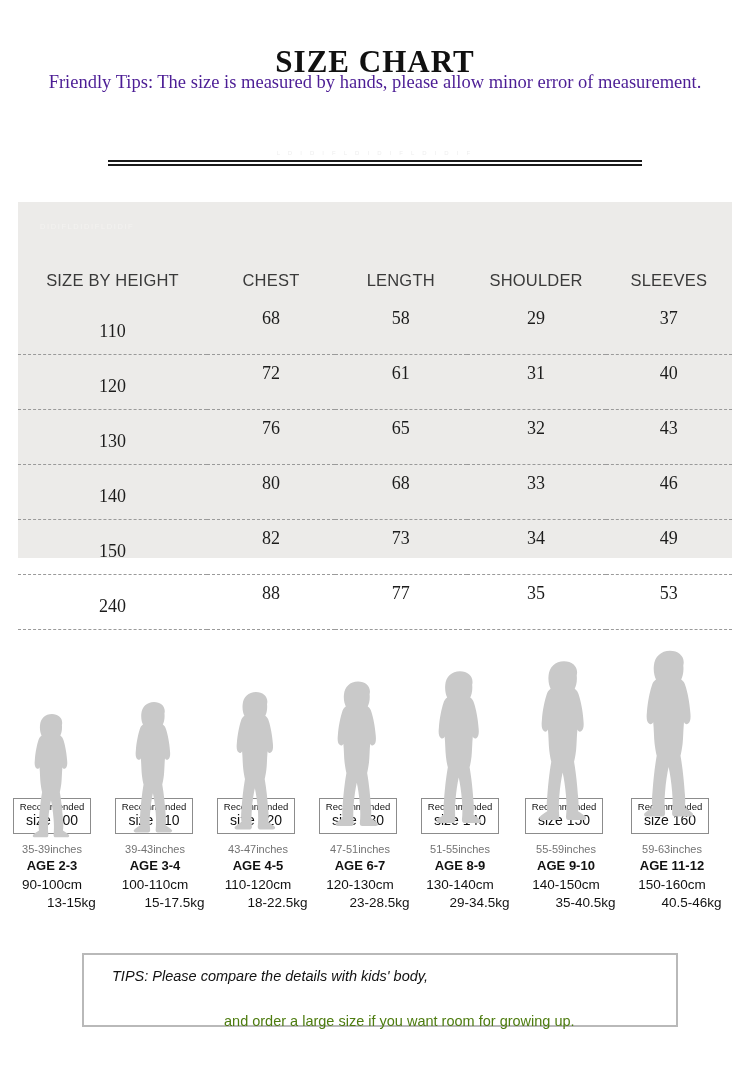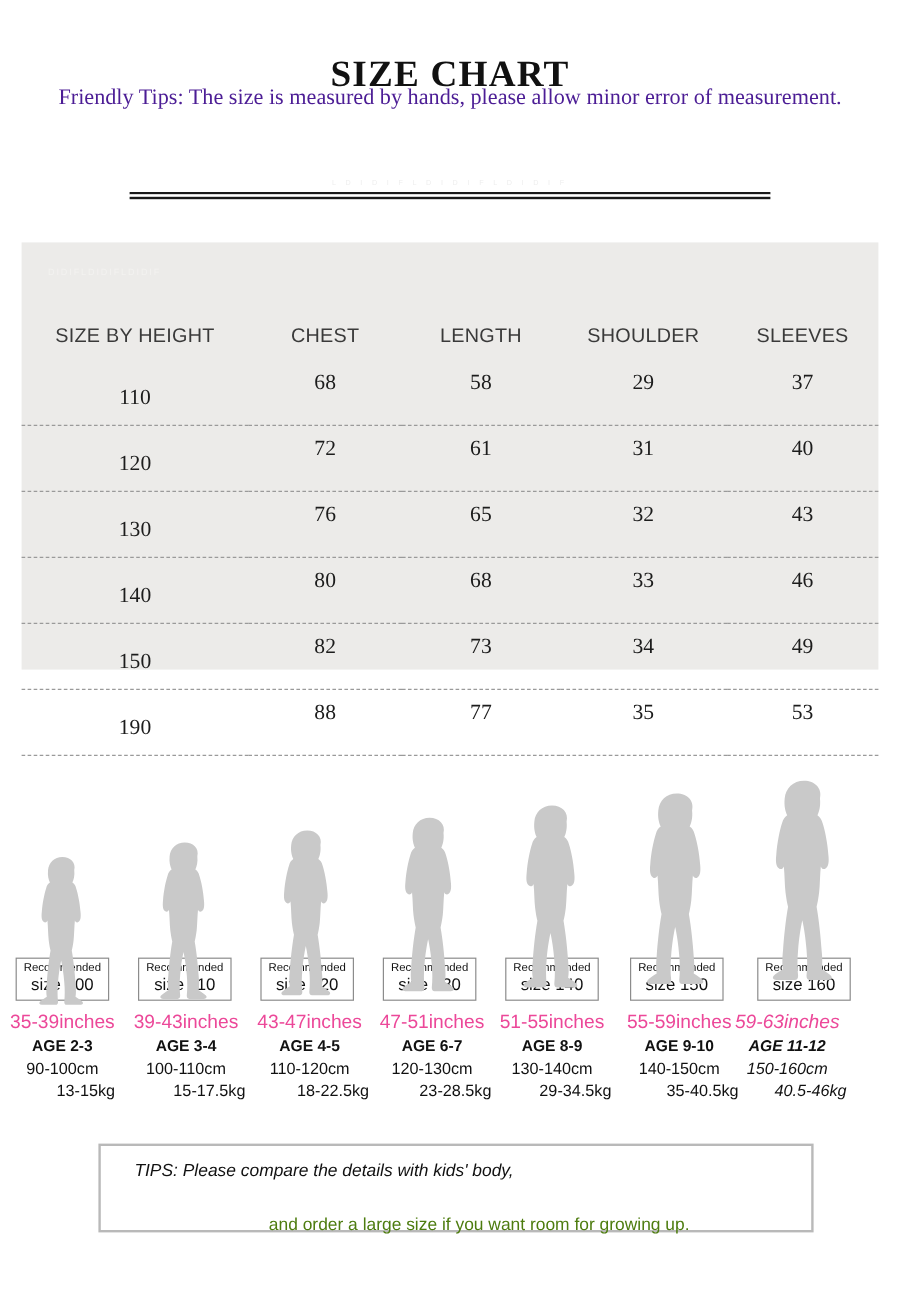--- a/index.html
+++ b/index.html
@@ -79,21 +79,21 @@
     padding:3px 6px 4px 6px;line-height:1.12;
   }
   .badge .b1{font-size:9.5px;color:#111;display:block;}
   .badge .b2{font-size:14px;color:#111;display:block;margin-top:1px;}
   .silo{position:absolute;bottom:0;left:50%;transform:translateX(-50%);}
   .silo svg{display:block;}
 
   
   .caps{position:absolute;top:843px;left:0;width:750px;height:95px;}
   .cap-col{position:absolute;top:0;width:104px;text-align:center;}
-  .cap-in{font-size:16px;color:#ec4899;line-height:1.25;}
+  .cap-in{font-size:11px;color:#737373;line-height:1.25;}
   .cap-age{font-size:13px;color:#111;font-weight:bold;line-height:1.45;}
   .cap-cm{font-size:13.5px;color:#111;line-height:1.35;}
   .cap-kg{font-size:13.5px;color:#111;line-height:1.35;padding-left:39px;}
 
   
   .tipsbox{
     position:absolute;top:953px;left:82px;width:596px;height:74px;
     border:2px solid #b9b9b9;background:#fff;box-sizing:border-box;
   }
   .tips-l1{position:absolute;top:13px;left:28px;font-size:14.5px;color:#111;font-style:italic;}
@@ -156,21 +156,21 @@
       <td class="c-sleeves v">46</td>
     </tr>
     <tr>
       <td class="c-size">150</td>
       <td class="c-chest v">82</td>
       <td class="c-length v">73</td>
       <td class="c-shoulder v">34</td>
       <td class="c-sleeves v">49</td>
     </tr>
     <tr>
-      <td class="c-size">190</td>
+      <td class="c-size">240</td>
       <td class="c-chest v">88</td>
       <td class="c-length v">77</td>
       <td class="c-shoulder v">35</td>
       <td class="c-sleeves v">53</td>
     </tr>
   </tbody>
     </table>
 
   <div class="figures">
 
@@ -297,21 +297,21 @@
       <div class="cap-kg">29-34.5kg</div>
     </div>
 
     <div class="cap-col" style="left:514px;">
       <div class="cap-in">55-59inches</div>
       <div class="cap-age">AGE 9-10</div>
       <div class="cap-cm">140-150cm</div>
       <div class="cap-kg">35-40.5kg</div>
     </div>
 
-    <div class="cap-col" style="left:604px;font-style:italic;">
+    <div class="cap-col" style="left:620px;">
       <div class="cap-in">59-63inches</div>
       <div class="cap-age">AGE 11-12</div>
       <div class="cap-cm">150-160cm</div>
       <div class="cap-kg">40.5-46kg</div>
     </div>
 
   </div>
 
   <div class="tipsbox">
     <div class="tips-l1">TIPS: Please compare the details with kids' body,</div>

